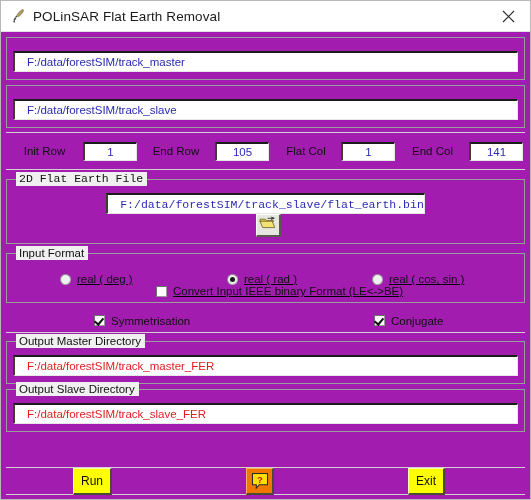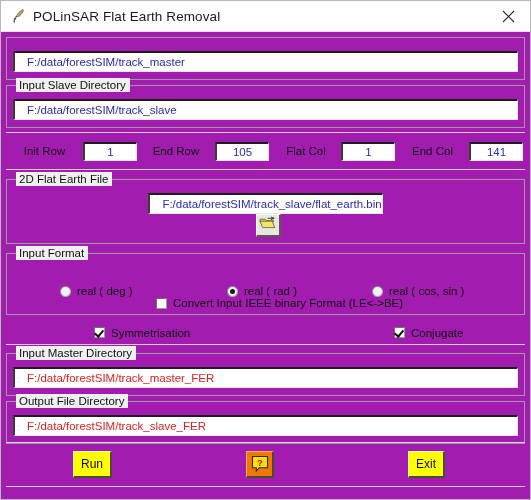--- a/index.html
+++ b/index.html
@@ -157,21 +157,21 @@
     color: #2a2ab4;
     display: flex;
     align-items: center;
     justify-content: center;
   }
 
   
   .radio-row {
     display: flex;
     align-items: flex-end;
-    margin-top: 20px;
+    margin-top: 8px;
   }
   .opt {
     display: flex;
     align-items: center;
     font-size: 11.5px;
     color: #101010;
     white-space: nowrap;
   }
   .opt .lbl { margin-left: 6px; }
 
@@ -218,30 +218,29 @@
     transform: rotate(40deg);
   }
 
   .checkstrip {
     margin: 6px 5px 3px 5px;
     border-bottom: 1px solid #d2d2d2;
     height: 24px;
     display: flex;
     align-items: center;
     box-sizing: border-box;
-    gap: 20px;
   }
 
   
   .buttonbar {
     position: absolute;
     left: 5px;
     right: 5px;
-    bottom: 12px;
-    height: 45px;
+    bottom: 4px;
+    height: 28px;
     border-top: 1px solid #d2d2d2;
     border-bottom: 1px solid #d2d2d2;
     box-sizing: border-box;
     display: flex;
     align-items: center;
   }
   .btn {
     box-sizing: border-box;
     height: 27px;
     min-width: 36px;
@@ -291,21 +290,20 @@
 
   <div class="body">
 
     <div class="group">
       <div class="group-inner">
         <div class="field blue" placeholder="">F:/data/forestSIM/track_master</div>
       </div>
     </div>
 
     <div class="group">
-      <span class="group-title">Input Slave Directory</span>
       <div class="group-inner">
         <div class="field blue" placeholder="">F:/data/forestSIM/track_slave</div>
       </div>
     </div>
 
     <div class="rowcol">
       <div class="rc-cell" style="width:131px;">
         <span class="rc-label" style="width:77px;">Init Row</span>
         <span class="num-field">1</span>
       </div>
@@ -316,40 +314,40 @@
       <div class="rc-cell" style="width:125px;">
         <span class="rc-label" style="width:70px;">Flat Col</span>
         <span class="num-field">1</span>
       </div>
       <div class="rc-cell" style="width:129px;">
         <span class="rc-label" style="width:73px;">End Col</span>
         <span class="num-field">141</span>
       </div>
     </div>
 
-    <div class="group" style="margin-top:9px;">
+    <div class="group" style="margin-top:9px;font-family:Liberation Mono, monospace;">
       <span class="group-title">2D Flat Earth File</span>
       <div class="group-inner" style="padding-bottom:6px;">
         <div class="field-row">
           <div class="field blue" placeholder="">F:/data/forestSIM/track_slave/flat_earth.bin</div>
           <div class="browse-btn">
             <span>
               <svg width="17" height="14" viewBox="0 0 17 14">
                 <path d="M1 3.2 h5.2 l1.2 1.4 h7.0 v1.3 h-13.4 z" fill="#e8d24a" stroke="#6b5f1f" stroke-width="0.8"></path>
                 <path d="M1 5.2 h12.2 l2.6 6.4 h-12.2 z" fill="#f2e274" stroke="#6b5f1f" stroke-width="0.8"></path>
                 <path d="M12.0 1.0 l3.2 1.3 l-3.2 1.3" fill="none" stroke="#2f2f2f" stroke-width="0.9"></path>
                 <path d="M8.6 2.3 h6.5" fill="none" stroke="#2f2f2f" stroke-width="0.9"></path>
               </svg>
             </span>
           </div>
         </div>
       </div>
     </div>
 
-    <div class="group" style="margin-top:9px;">
+    <div class="group" style="margin-top:9px;text-decoration:underline;">
       <span class="group-title">Input Format</span>
       <div class="group-inner" style="padding:11px 6px 5px 6px;">
         <div class="radio-row">
           <span class="opt" style="width:167px; padding-left:47px;">
             <span class="radio"></span>
             <span class="lbl">real ( deg )</span>
           </span>
           <span class="opt" style="width:145px;">
             <span class="radio on"></span>
             <span class="lbl">real ( rad )</span>
@@ -373,28 +371,28 @@
         <span class="cbox on"></span>
         <span class="lbl">Symmetrisation</span>
       </span>
       <span class="opt">
         <span class="cbox on"></span>
         <span class="lbl">Conjugate</span>
       </span>
     </div>
 
     <div class="group" style="margin-top:8px;">
-      <span class="group-title">Input Master Directory</span>
+      <span class="group-title">Output Master Directory</span>
       <div class="group-inner">
         <div class="field red" placeholder="">F:/data/forestSIM/track_master_FER</div>
       </div>
     </div>
 
     <div class="group">
-      <span class="group-title">Output File Directory</span>
+      <span class="group-title">Output Slave Directory</span>
       <div class="group-inner">
         <div class="field red" placeholder="">F:/data/forestSIM/track_slave_FER</div>
       </div>
     </div>
 
   </div>
 
   <div class="buttonbar">
     <span class="btn" style="margin-left:67px;">Run</span>
     <span class="btn help" style="margin-left:134px;">

